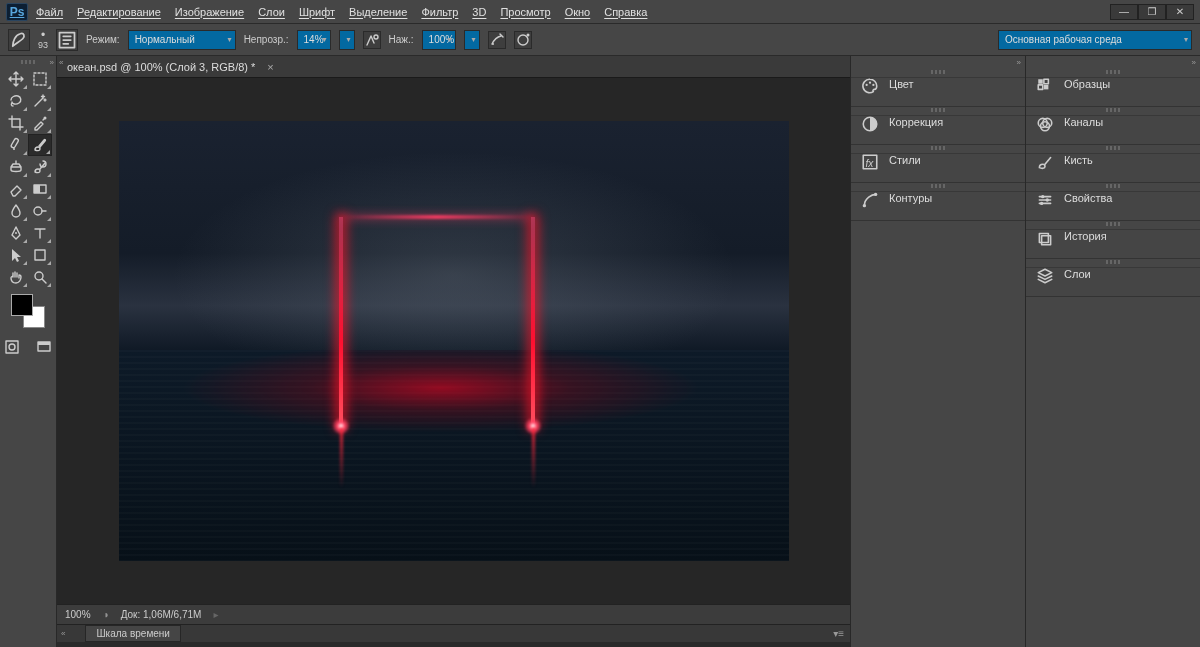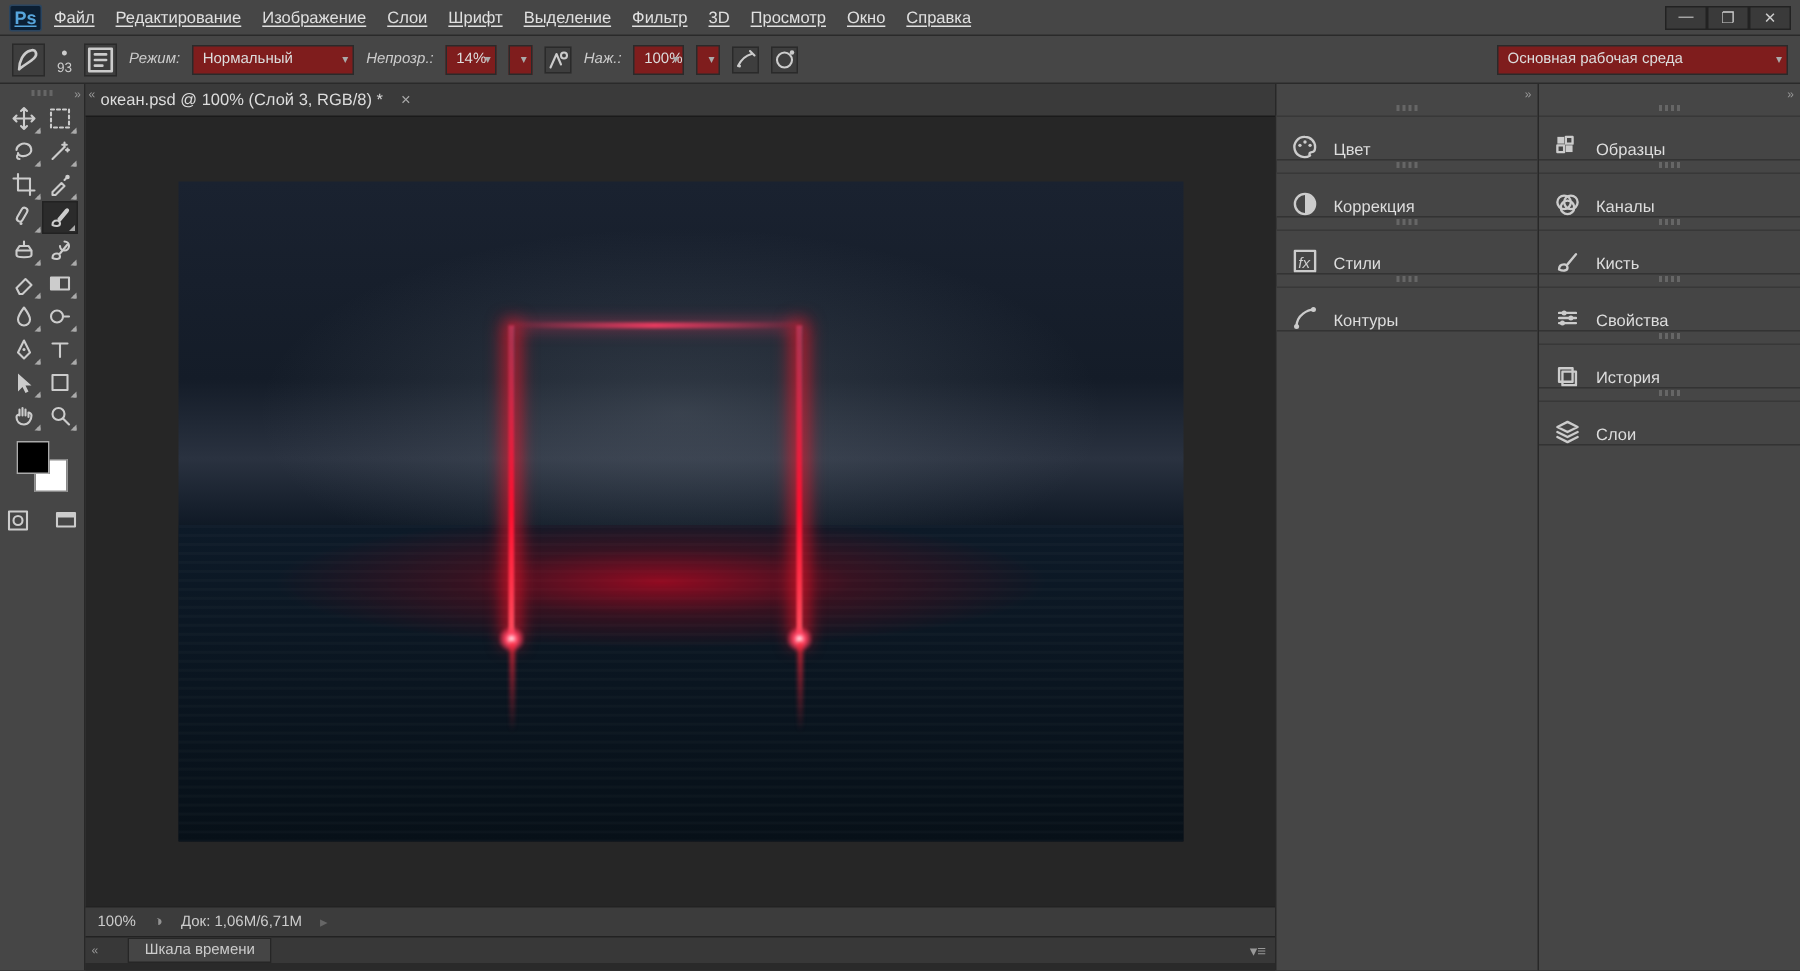--- a/index.html
+++ b/index.html
@@ -8,23 +8,23 @@
   
   .menubar { height:24px; background:#464646; display:flex; align-items:center; padding:0 6px; border-bottom:1px solid #2a2a2a;}
   .ps-logo { width:22px; height:18px; background:#0c1f33; color:#57a6dd; font-weight:bold; font-size:12px; display:flex; align-items:center; justify-content:center; border-radius:2px; border:1px solid #2a4560; margin-right:8px;text-decoration:underline;}
   .menubar .mi { color:#e0e0e0; margin-right:14px; text-decoration:underline; text-underline-offset:2px; cursor:default; font-size:11px;}
   .win-controls { margin-left:auto; display:flex; gap:0;}
   .win-btn { width:28px; height:16px; background:#3a3a3a; border:1px solid #222; color:#ccc; display:flex; align-items:center; justify-content:center; font-size:10px;}
 
   
   .optbar { height:32px; background:#464646; display:flex; align-items:center; padding:0 8px; gap:8px; border-bottom:1px solid #2a2a2a;}
   .tool-icon-sm { width:22px; height:22px; border:1px solid #2a2a2a; display:flex; align-items:center; justify-content:center; background:#3e3e3e; font-size:12px;}
-  .dd { height:20px; background:#7f1d1d; border:1px solid #2a2a2a; color:#ddd; display:flex; align-items:center; padding:0 16px 0 6px; position:relative; font-size:10px;}
+  .dd { height:20px; background:#0369a1; border:1px solid #2a2a2a; color:#ddd; display:flex; align-items:center; padding:0 16px 0 6px; position:relative; font-size:10px;}
   .dd::after { content:"▾"; position:absolute; right:3px; font-size:8px; color:#aaa;}
-  .lbl { color:#ccc; font-size:10px;font-style:italic;}
+  .lbl { color:#ccc; font-size:10px;}
   .num { width:34px; text-align:center;}
   .checkbox-icon { width:18px;height:18px;border:1px solid #2a2a2a;background:#3e3e3e;display:flex;align-items:center;justify-content:center;font-size:10px;}
   .workspace-dd { margin-left:auto; width:194px;}
 
   
   .main { display:flex; height:calc(100% - 24px - 32px); }
   .toolbox { width:57px; background:#464646; border-right:1px solid #282828; display:flex; flex-direction:column; align-items:center; padding-top:4px; position:relative;}
   .tool-grip { width:40px; height:6px; display:flex; justify-content:center; gap:2px; margin-bottom:2px;}
   .tool-grip span{width:2px;height:4px;background:#666;}
   .expand-arrow { position:absolute; right:2px; top:2px; font-size:8px; color:#999;}
@@ -70,21 +70,21 @@
   .timeline-tab { height:18px; background:#383838; border-top:1px solid #222; display:flex; align-items:center; }
   .timeline-tab .tab { background:#454545; padding:2px 10px; border:1px solid #262626; font-size:10px; color:#ccc; margin-left:20px;}
   .timeline-tab .menu { margin-left:auto; margin-right:6px; color:#999; font-size:10px;}
 
   
   .rpanels { display:flex; }
   .pcol { width:175px; background:#464646; border-left:1px solid #282828; display:flex; flex-direction:column;}
   .pcol .expand-r { text-align:right; padding:2px 4px; font-size:8px; color:#999;}
   .grip-h { height:6px; display:flex; justify-content:center; gap:2px; margin:1px 0;}
   .grip-h span{ width:2px;height:4px;background:#666;}
-  .panel-item { height:30px; display:flex; align-items:flex-end; gap:10px; padding:0 10px; border-top:1px solid #383838; border-bottom:1px solid #333; background:#454545;}
+  .panel-item { height:30px; display:flex; align-items:flex-start; gap:10px; padding:0 10px; border-top:1px solid #383838; border-bottom:1px solid #333; background:#454545;}
   .panel-item .picon { width:18px;height:16px; display:flex;align-items:center;justify-content:center; color:#bbb;}
   .panel-item .plabel { color:#ddd; font-size:11px;}
 
   
   .ic { stroke:#ccc; stroke-width:1.4; fill:none; stroke-linecap:round; stroke-linejoin:round;}
   .icf { fill:#ccc; }
 </style>
 </head>
 <body>
 

